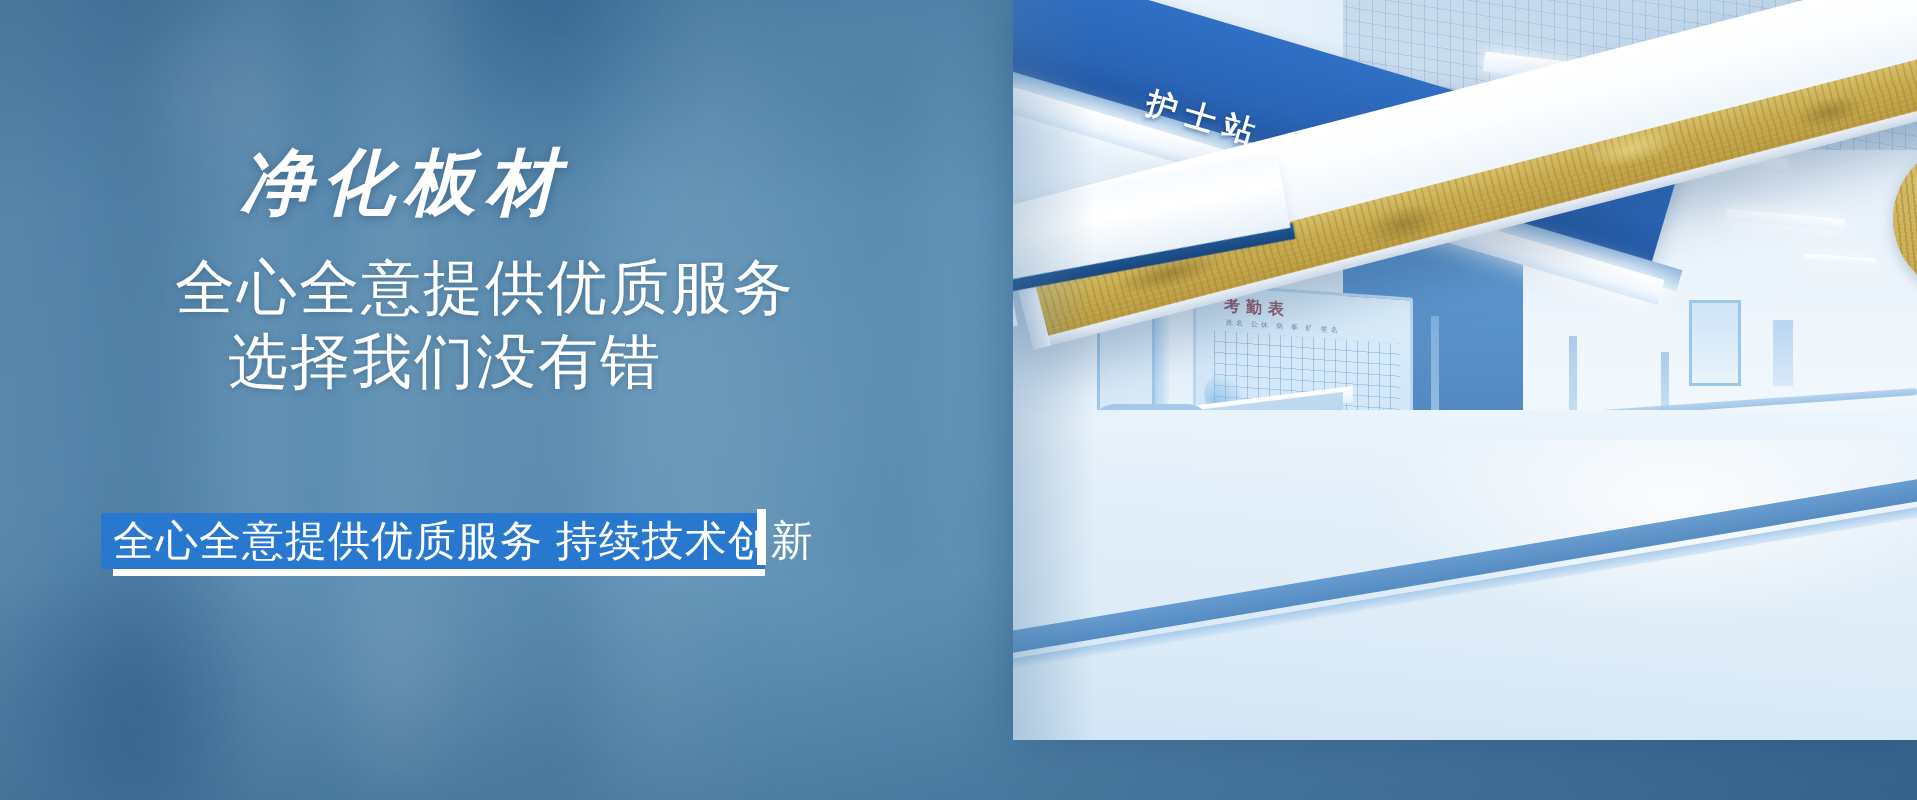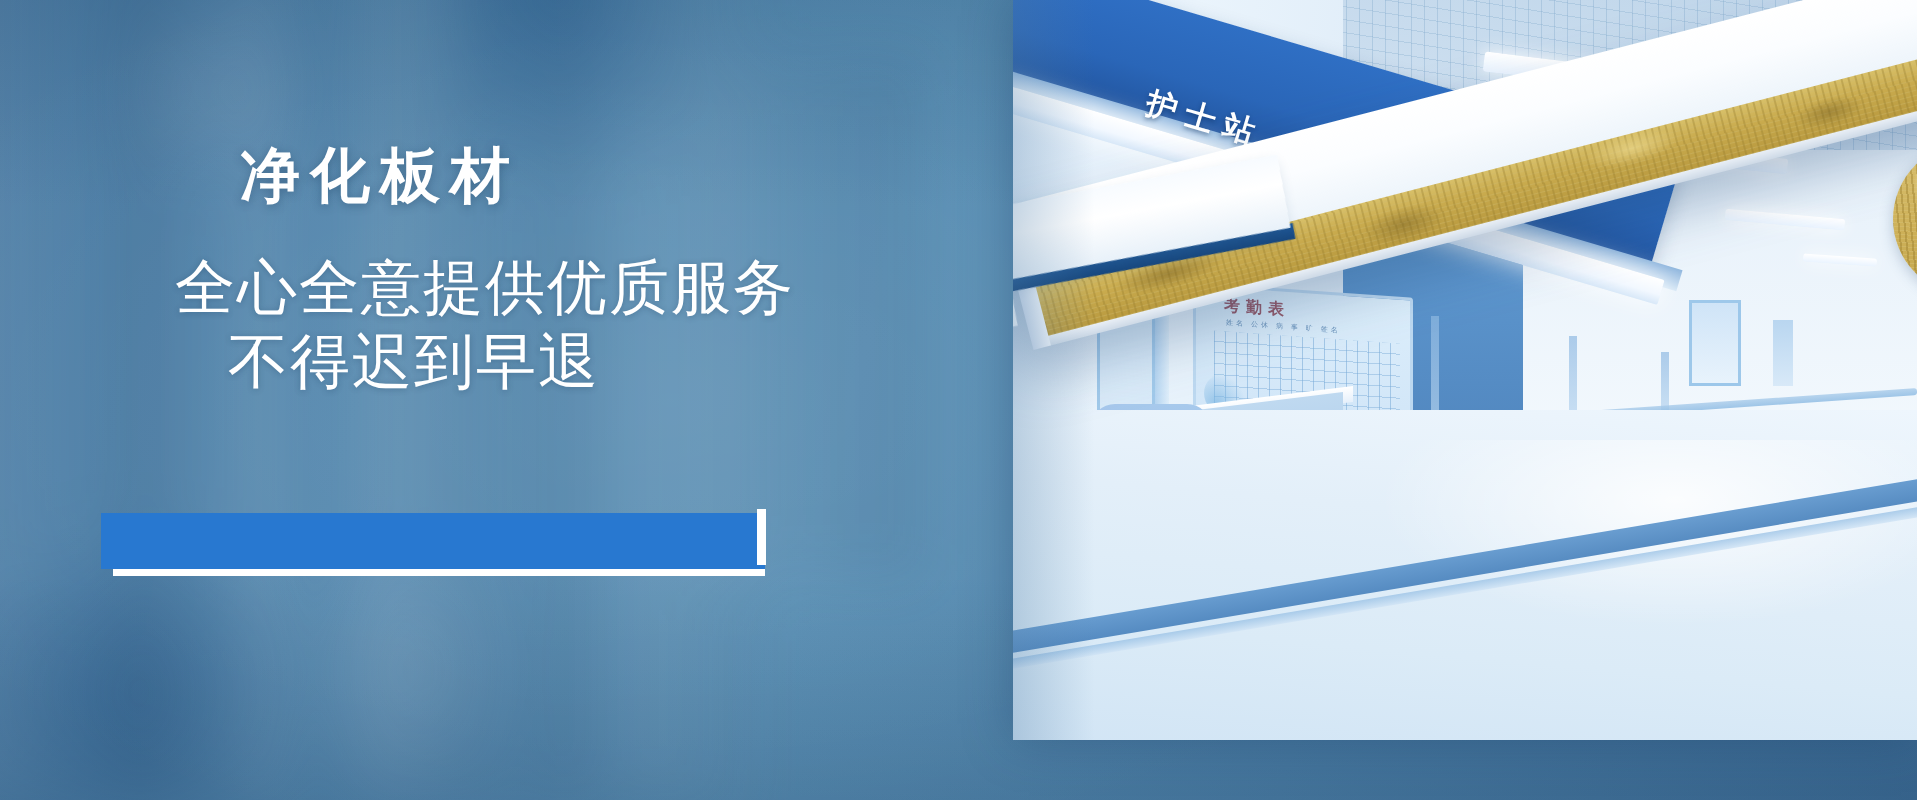--- a/index.html
+++ b/index.html
@@ -61,27 +61,28 @@
   }
 
   
   .copy{
     position:absolute;
     left:0; top:0; width:830px; height:800px;
   }
   .headline{
     position:absolute;
     left:240px; top:146px;
-    font-size:60px;
+    font-size:72px;
     font-weight:bold;
     color:#ffffff;
     letter-spacing:10px;
     line-height:1;
     text-shadow:0 2px 10px rgba(18,50,84,.35);
     white-space:nowrap;
+    font-style:italic;
   }
   .sub1, .sub2{
     position:absolute;
     color:#ffffff;
     font-size:60px;
     font-weight:400;
     letter-spacing:2px;
     line-height:1;
     white-space:nowrap;
     text-shadow:0 1px 6px rgba(18,50,84,.30);
@@ -459,24 +460,25 @@
     <div class="bs blob2"></div>
     <div class="bs blob3"></div>
     <div class="bs blob4"></div>
     <div class="bs blob5"></div>
   </div>
   <div class="bg-vignette"></div>
 
   <div class="copy">
     <div class="headline">净化板材</div>
     <div class="sub1">全心全意提供优质服务</div>
-    <div class="sub2">不得迟到早退</div>
+    <div class="sub2">选择我们没有错</div>
 
     <div class="tagline-wrap">
       <div class="tagline-bar"></div>
+      <div class="tagline-text">全心全意提供优质服务 持续技术创新</div>
       <div class="tagline-underline"></div>
     </div>
     <div class="tagline-tick"></div>
   </div>
 
   <div class="photo">
     <div class="photo-inner">
 
       <div class="ceiling"></div>
       <div class="ceiling-grid"></div>

